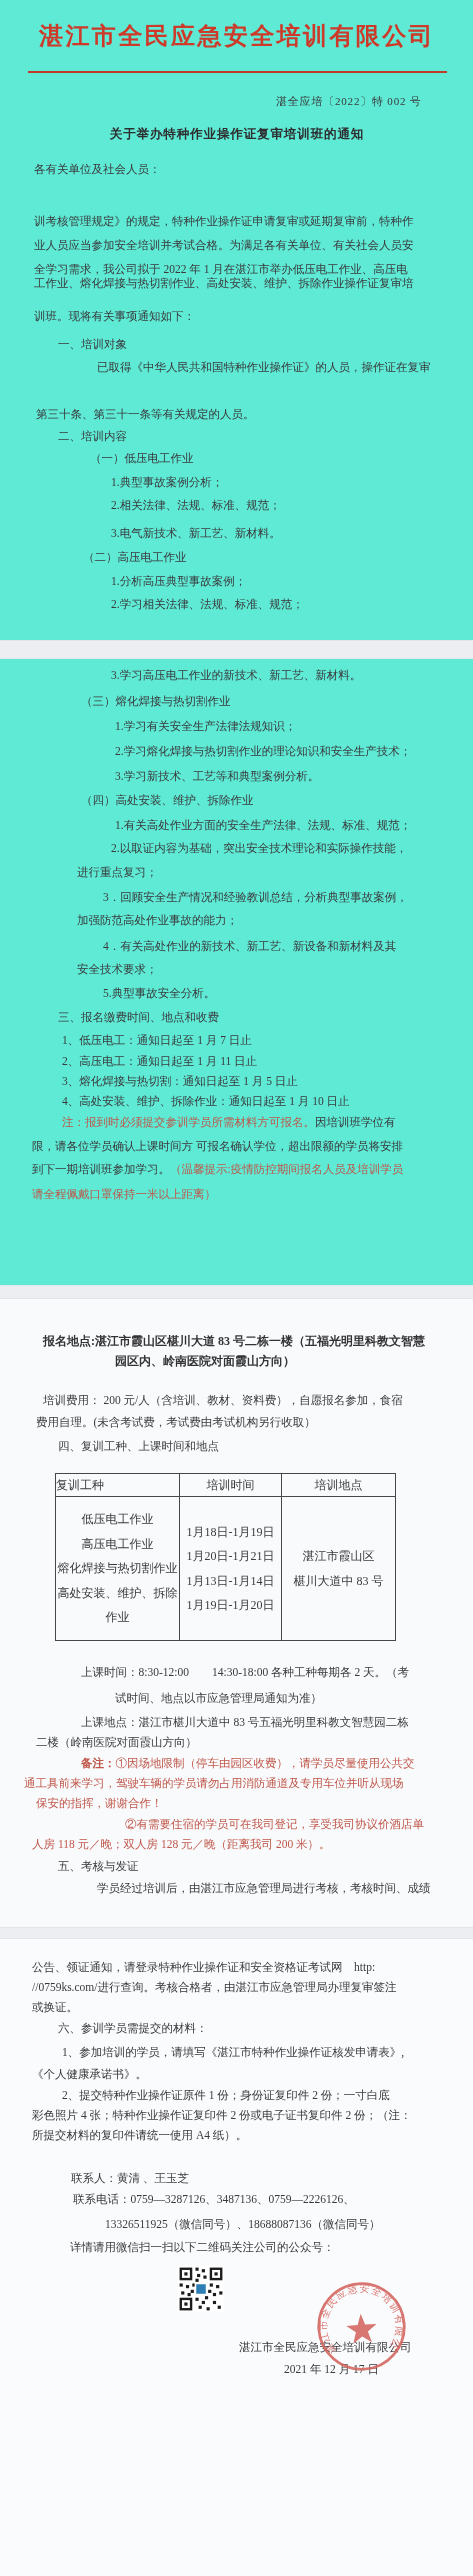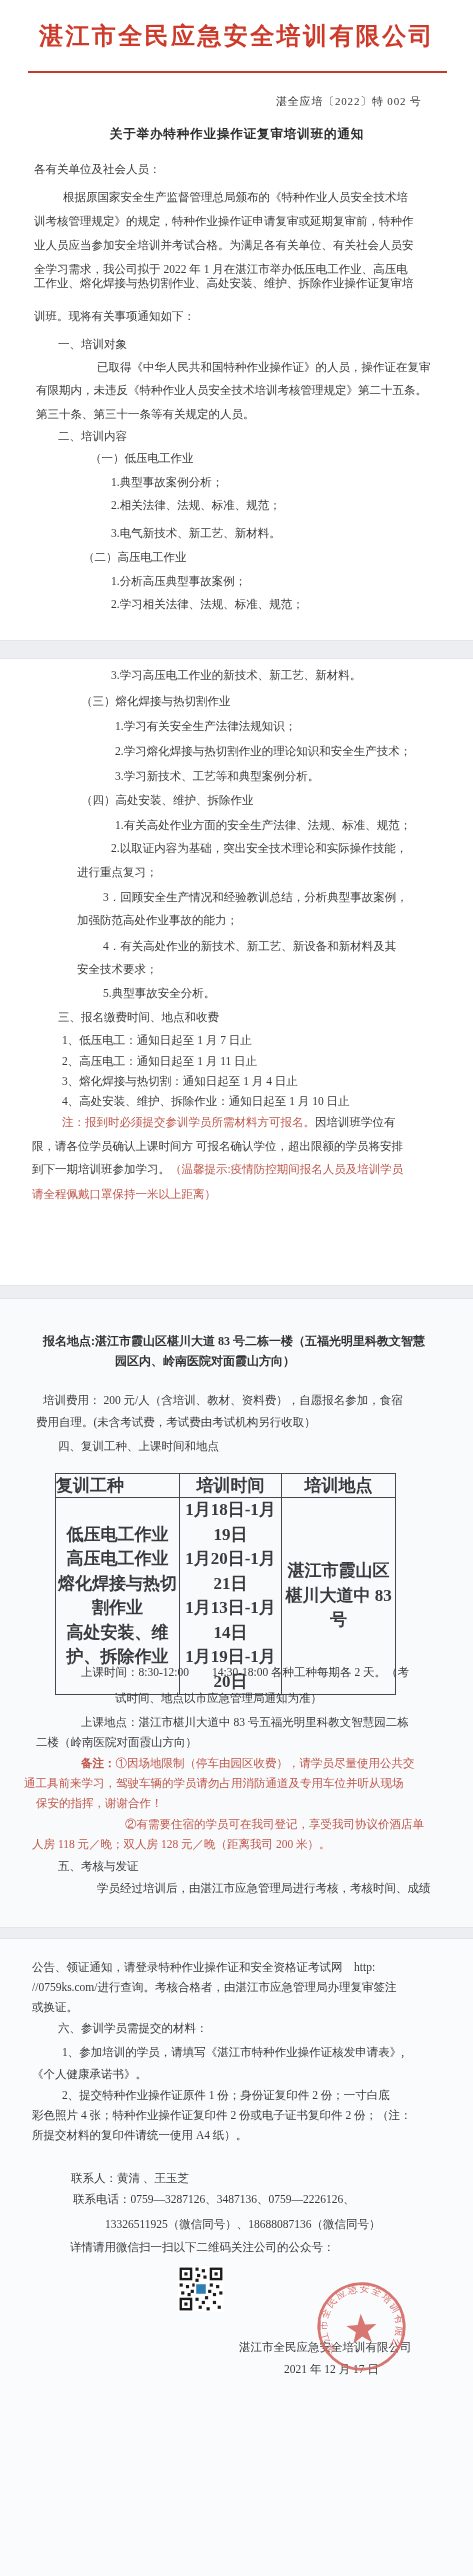--- a/index.html
+++ b/index.html
@@ -1,18 +1,18 @@
 <!DOCTYPE html>
 <html style="font-size:12.6px"><head>
 <meta charset="utf-8">
 <style>
   html,body{margin:0;padding:0;background:#e9ebee;}
   .page{
     position:relative;width:474px;height:2576px;margin:0 auto;
-    background:#ffffff;overflow:hidden;
+    background:#5eead4;overflow:hidden;
     font-family:"Liberation Serif","DejaVu Serif",serif;
     color:#3a3a3e;
   }
   .seg{position:absolute;left:0;width:474px;}
   .seg2{top:1297px;height:630px;background:#f9fafb;}
   .seg3{top:1938px;height:638px;background:#fafbfc;}
   .band{position:absolute;left:0;width:474px;background:#eceef1;
         border-top:0.8px solid #e2e5e9;border-bottom:0.8px solid #e2e5e9;}
   .ln{position:absolute;font-size:11.5px;line-height:16px;white-space:nowrap;}
   .company{font-size:24px;font-weight:bold;letter-spacing:2.4px;color:#ce3a2a;width:474px;text-align:center;}
@@ -20,21 +20,21 @@
   .docnum{font-size:11px;letter-spacing:0.8px;}
   .title{font-size:12.6px;font-weight:bold;width:474px;text-align:center;letter-spacing:0.8px;color:#2e2e31;}
   .red{color:#bf564a;}
   .bold{font-weight:bold;}
   .addr{font-weight:bold;font-size:12px;color:#333336;}
   table.sched{
     position:absolute;left:55px;top:1473px;width:338px;height:168px;
     border-collapse:collapse;table-layout:fixed;
   }
   table.sched th, table.sched td{
-    border:1.2px solid #47474b;font-weight:bold;font-size:17px;
+    border:1.2px solid #47474b;font-weight:normal;font-size:12px;
     padding:0;color:#3a3a3e;
   }
   table.sched th{height:22px;}
   th.h1{width:123px;text-align:left;padding-left:20px;}
   th.h2{width:101px;text-align:center;}
   th.h3{width:113px;text-align:center;}
   td.c{vertical-align:middle;text-align:center;}
   .cell-line{line-height:24.5px;}
   .sig{font-size:11.5px;}
   .seal-svg{position:absolute;left:314px;top:2279px;opacity:.88;transform:rotate(-4deg);}
@@ -50,30 +50,28 @@
   <div class="band" style="top:640px;height:17.4px;"></div>
   <div class="band" style="top:1285px;height:12px;"></div>
   <div class="band" style="top:1927px;height:10.3px;"></div>
 
   <div class="ln company" style="top:28.4px;left:0;">湛江市全民应急安全培训有限公司</div>
   <div class="rule" style="top:71px;left:28px;width:419px;"></div>
   <div class="ln docnum" style="top:93px;left:276px;">湛全应培〔2022〕特 002 号</div>
   <div class="ln title" style="top:126px;left:0;">关于举办特种作业操作证复审培训班的通知</div>
 
   <div class="ln" style="top:161px;left:34px;">各有关单位及社会人员：</div>
-  <div class="ln" style="top:189px;left:63px;">根据原国家安全生产监督管理总局颁布的《特种作业人员安全技术培</div>
   <div class="ln" style="top:213px;left:34px;">训考核管理规定》的规定，特种作业操作证申请复审或延期复审前，特种作</div>
   <div class="ln" style="top:237px;left:34px;">业人员应当参加安全培训并考试合格。为满足各有关单位、有关社会人员安</div>
   <div class="ln" style="top:261px;left:34px;">全学习需求，我公司拟于 2022 年 1 月在湛江市举办低压电工作业、高压电</div>
   <div class="ln" style="top:275px;left:34px;">工作业、熔化焊接与热切割作业、高处安装、维护、拆除作业操作证复审培</div>
   <div class="ln" style="top:308px;left:34px;">训班。现将有关事项通知如下：</div>
 
   <div class="ln" style="top:336px;left:58px;">一、培训对象</div>
   <div class="ln" style="top:359px;left:97px;">已取得《中华人民共和国特种作业操作证》的人员，操作证在复审</div>
-  <div class="ln" style="top:382px;left:36px;">有限期内，未违反《特种作业人员安全技术培训考核管理规定》第二十五条。</div>
   <div class="ln" style="top:406px;left:36px;">第三十条、第三十一条等有关规定的人员。</div>
 
   <div class="ln" style="top:428px;left:58px;">二、培训内容</div>
   <div class="ln" style="top:450px;left:90px;">（一）低压电工作业</div>
   <div class="ln" style="top:474px;left:111px;">1.典型事故案例分析；</div>
   <div class="ln" style="top:497px;left:111px;">2.相关法律、法规、标准、规范；</div>
   <div class="ln" style="top:525px;left:111px;">3.电气新技术、新工艺、新材料。</div>
   <div class="ln" style="top:549px;left:83px;">（二）高压电工作业</div>
   <div class="ln" style="top:573px;left:111px;">1.分析高压典型事故案例；</div>
   <div class="ln" style="top:596px;left:111px;">2.学习相关法律、法规、标准、规范；</div>
@@ -88,21 +86,21 @@
   <div class="ln" style="top:864px;left:77px;">进行重点复习；</div>
   <div class="ln" style="top:889px;left:103px;">3．回顾安全生产情况和经验教训总结，分析典型事故案例，</div>
   <div class="ln" style="top:912px;left:77px;">加强防范高处作业事故的能力；</div>
   <div class="ln" style="top:938px;left:103px;">4．有关高处作业的新技术、新工艺、新设备和新材料及其</div>
   <div class="ln" style="top:961px;left:77px;">安全技术要求；</div>
   <div class="ln" style="top:985px;left:103px;">5.典型事故安全分析。</div>
 
   <div class="ln" style="top:1009px;left:58px;">三、报名缴费时间、地点和收费</div>
   <div class="ln" style="top:1032px;left:62px;">1、低压电工：通知日起至 1 月 7 日止</div>
   <div class="ln" style="top:1053px;left:62px;">2、高压电工：通知日起至 1 月 11 日止</div>
-  <div class="ln" style="top:1073px;left:62px;">3、熔化焊接与热切割：通知日起至 1 月 4 日止</div>
+  <div class="ln" style="top:1073px;left:62px;">3、熔化焊接与热切割：通知日起至 1 月 5 日止</div>
   <div class="ln" style="top:1093px;left:62px;">4、高处安装、维护、拆除作业：通知日起至 1 月 10 日止</div>
   <div class="ln" style="top:1114px;left:62px;"><span class="red">注：报到时必须提交参训学员所需材料方可报名。</span><span>因培训班学位有</span></div>
   <div class="ln" style="top:1138px;left:32px;">限，请各位学员确认上课时间方 可报名确认学位，超出限额的学员将安排</div>
   <div class="ln" style="top:1161px;left:32px;"><span>到下一期培训班参加学习。</span><span class="red">（温馨提示:疫情防控期间报名人员及培训学员</span></div>
   <div class="ln red" style="top:1186px;left:32px;">请全程佩戴口罩保持一米以上距离）</div>
 
   <div class="ln addr" style="top:1333px;left:43px;">报名地点:湛江市霞山区椹川大道 83 号二栋一楼（五福光明里科教文智慧</div>
   <div class="ln addr" style="top:1353px;left:115px;text-align:right;">园区内、岭南医院对面霞山方向）</div>
   <div class="ln" style="top:1392px;left:43px;">培训费用： 200 元/人（含培训、教材、资料费），自愿报名参加，食宿</div>
   <div class="ln" style="top:1414px;left:36px;">费用自理。(未含考试费，考试费由考试机构另行收取）</div>

